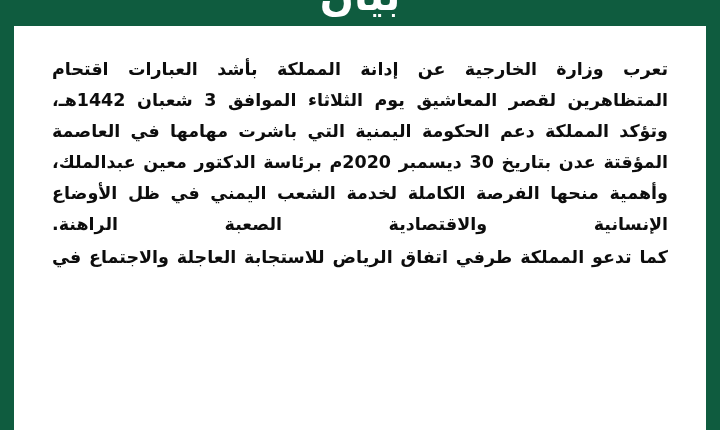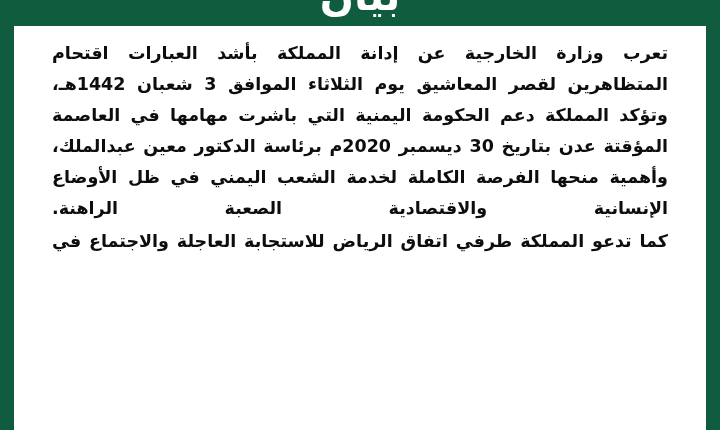--- a/index.html
+++ b/index.html
@@ -56,21 +56,21 @@
     font-family: "DejaVu Sans", sans-serif;
     white-space: nowrap;
   }
 
   .content {
     position: absolute;
     top: 26px;
     left: 14px;
     right: 14px;
     bottom: 0;
-    padding: 12px 38px 0 38px;
+    padding: 28px 38px 0 38px;
     box-sizing: border-box;
     background: #ffffff;
     overflow: hidden;
   }
   .para {
     color: #0d0d0d;
     font-size: 17.5px;
     line-height: 31px;
     text-align: justify;
     text-align-last: justify;

